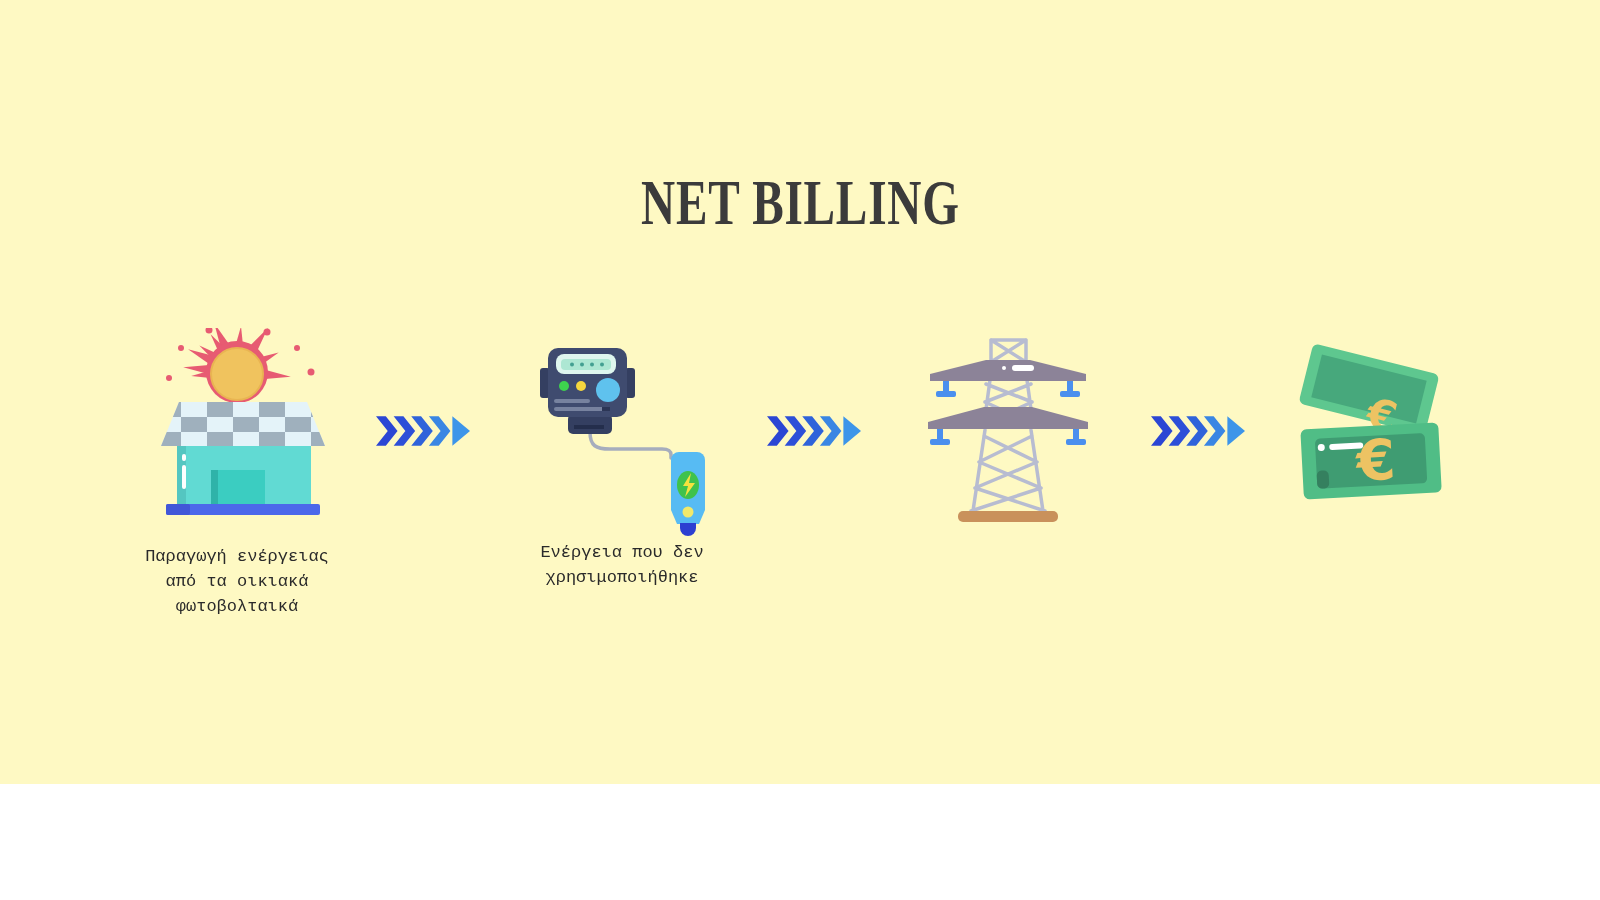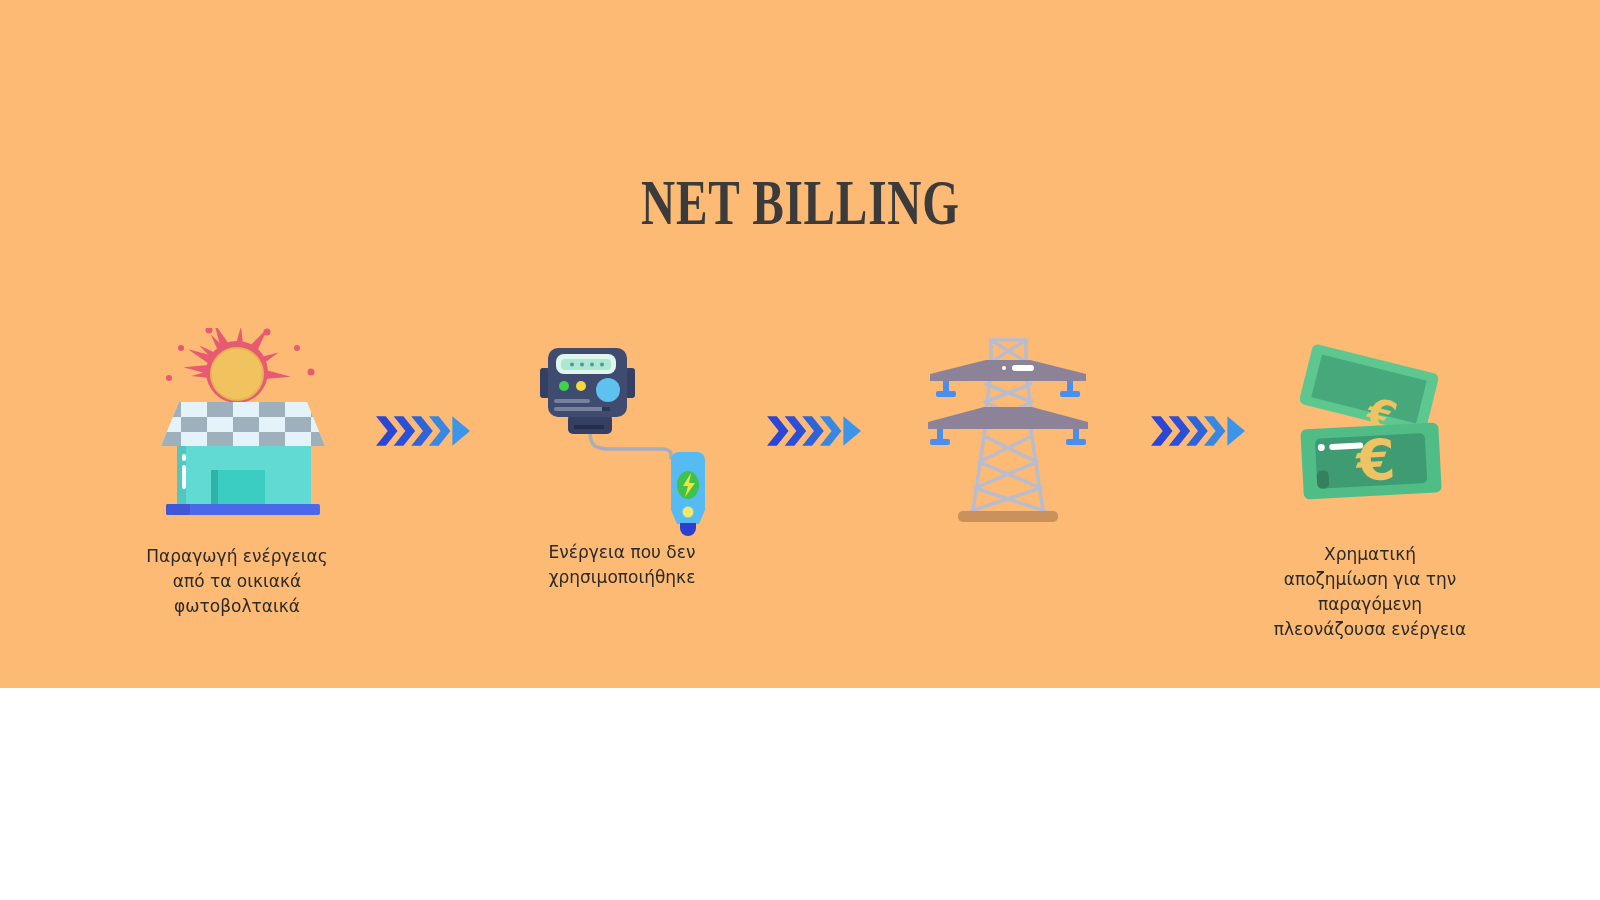--- a/index.html
+++ b/index.html
@@ -1,25 +1,25 @@
 <!DOCTYPE html>
 <html><head>
 <meta charset="utf-8">
 <style>
   html,body{margin:0;padding:0;background:#ffffff;}
-  .canvas{position:relative;width:1600px;height:688px;background:#fdba74;overflow:hidden;
+  .canvas{position:relative;width:1600px;height:784px;background:#fef9c3;overflow:hidden;
           font-family:"DejaVu Sans","Liberation Sans",sans-serif;}
   .title-wrap{position:absolute;left:0;top:172px;width:1600px;text-align:center;}
   .title{display:inline-block;font-family:"Liberation Serif","DejaVu Serif",serif;
          font-weight:bold;font-size:63px;line-height:63px;color:#3b3b3b;
          letter-spacing:1px;transform:scaleX(0.75);transform-origin:center;}
   .icon{position:absolute;}
   .arrow{position:absolute;}
   .caption{position:absolute;transform:translateX(-50%);width:330px;text-align:center;
-           font-size:17px;line-height:25px;color:#2a2a2a;white-space:pre-line;}
+           font-size:17px;line-height:25px;color:#2a2a2a;white-space:pre-line;font-family:Liberation Mono, monospace;}
 </style>
 </head>
 <body>
 
 <div class="canvas">
 
   <div class="title-wrap">
     <div class="title">NET BILLING</div>
   </div>
 
@@ -176,18 +176,14 @@
       <circle cx="30" cy="107" r="3.5" fill="#ffffff"></circle>
       <text x="84" y="142" font-size="56" font-weight="bold" fill="#edc363" text-anchor="middle" font-family="DejaVu Sans, sans-serif">€</text>
     </g>
   </svg>
 
   <div class="caption" style="left:237px;top:544px">Παραγωγή ενέργειας
 από τα οικιακά
 φωτοβολταικά</div>
   <div class="caption" style="left:622px;top:540px">Ενέργεια που δεν
 χρησιμοποιήθηκε</div>
-  <div class="caption" style="left:1370px;top:542px">Χρηματική
-αποζημίωση για την
-παραγόμενη
-πλεονάζουσα ενέργεια</div>
 
 </div>
 
 </body></html>

